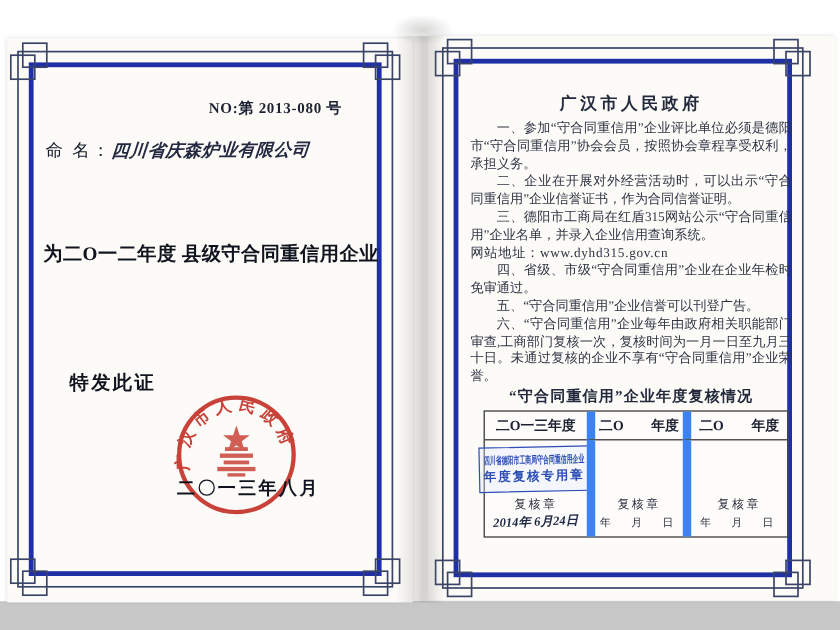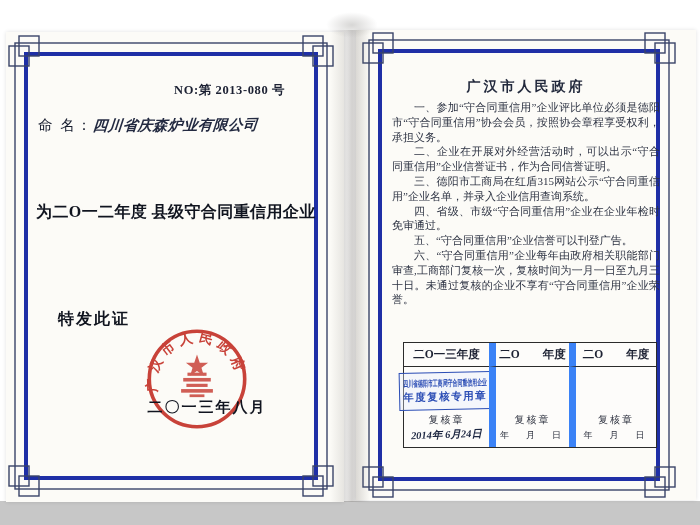--- a/index.html
+++ b/index.html
@@ -125,25 +125,27 @@
         <rect x="289" y="447" width="20" height="20"></rect>
     </g>
   </svg>
 
   <div class="abs notice-title">广汉市人民政府</div>
 
   <div class="abs notice-body">
     <p>一、参加“守合同重信用”企业评比单位必须是德阳市“守合同重信用”协会会员，按照协会章程享受权利，承担义务。</p>
     <p>二、企业在开展对外经营活动时，可以出示“守合同重信用”企业信誉证书，作为合同信誉证明。</p>
     <p>三、德阳市工商局在红盾315网站公示“守合同重信用”企业名单，并录入企业信用查询系统。</p>
+    <p class="no-indent">网站地址：www.dyhd315.gov.cn</p>
     <p>四、省级、市级“守合同重信用”企业在企业年检时免审通过。</p>
     <p>五、“守合同重信用”企业信誉可以刊登广告。</p>
     <p>六、“守合同重信用”企业每年由政府相关职能部门审查,工商部门复核一次，复核时间为一月一日至九月三十日。未通过复核的企业不享有“守合同重信用”企业荣誉。</p>
   </div>
 
+  <div class="abs review-title">“守合同重信用”企业年度复核情况</div>
 
   <div class="abs review-table">
     <div class="rt-cell header-row first-col">二O一三年度</div>
     <div class="rt-cell header-row">二O　　年度</div>
     <div class="rt-cell header-row">二O　　年度</div>
 
     <div class="rt-cell rt-body first-col">
       <div class="stamp">
         <div class="stamp-l1">四川省德阳市工商局守合同重信用企业</div>
         <div class="stamp-l2">年度复核专用章</div>

